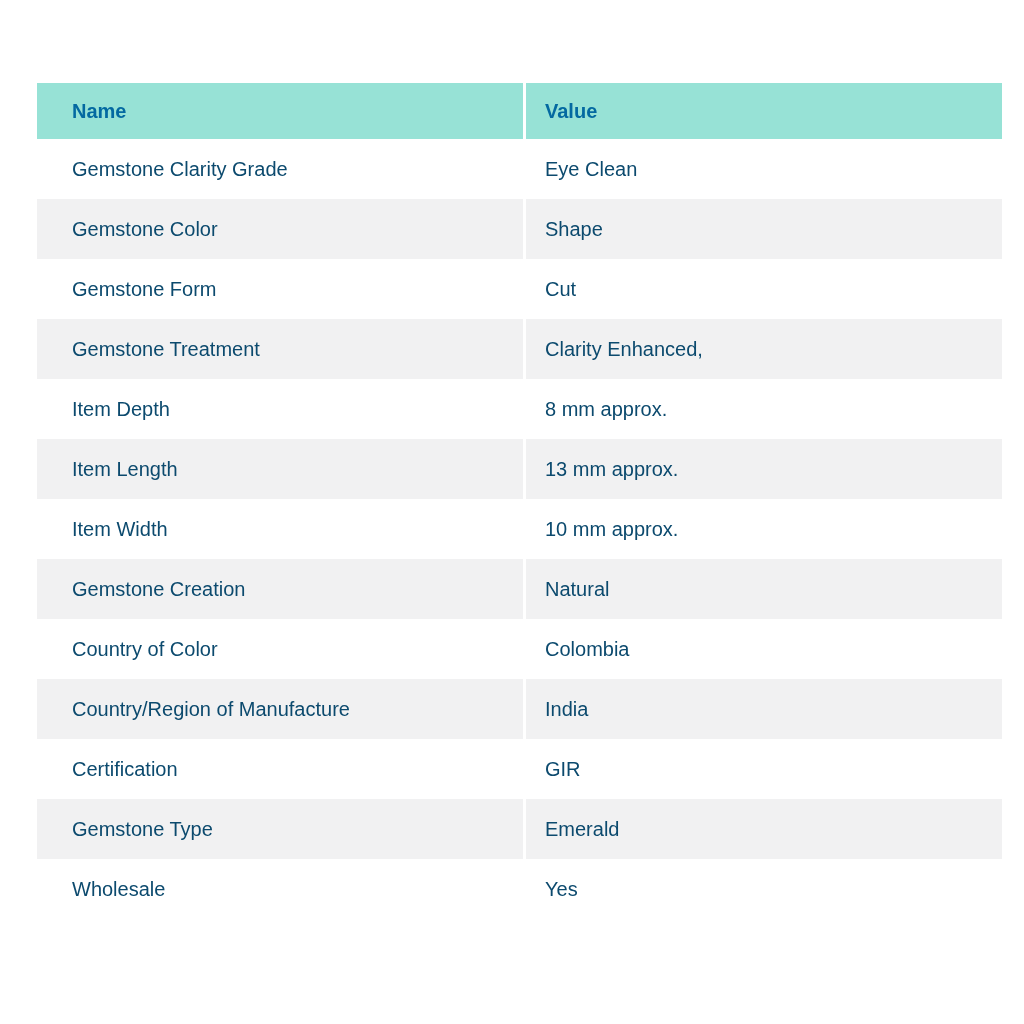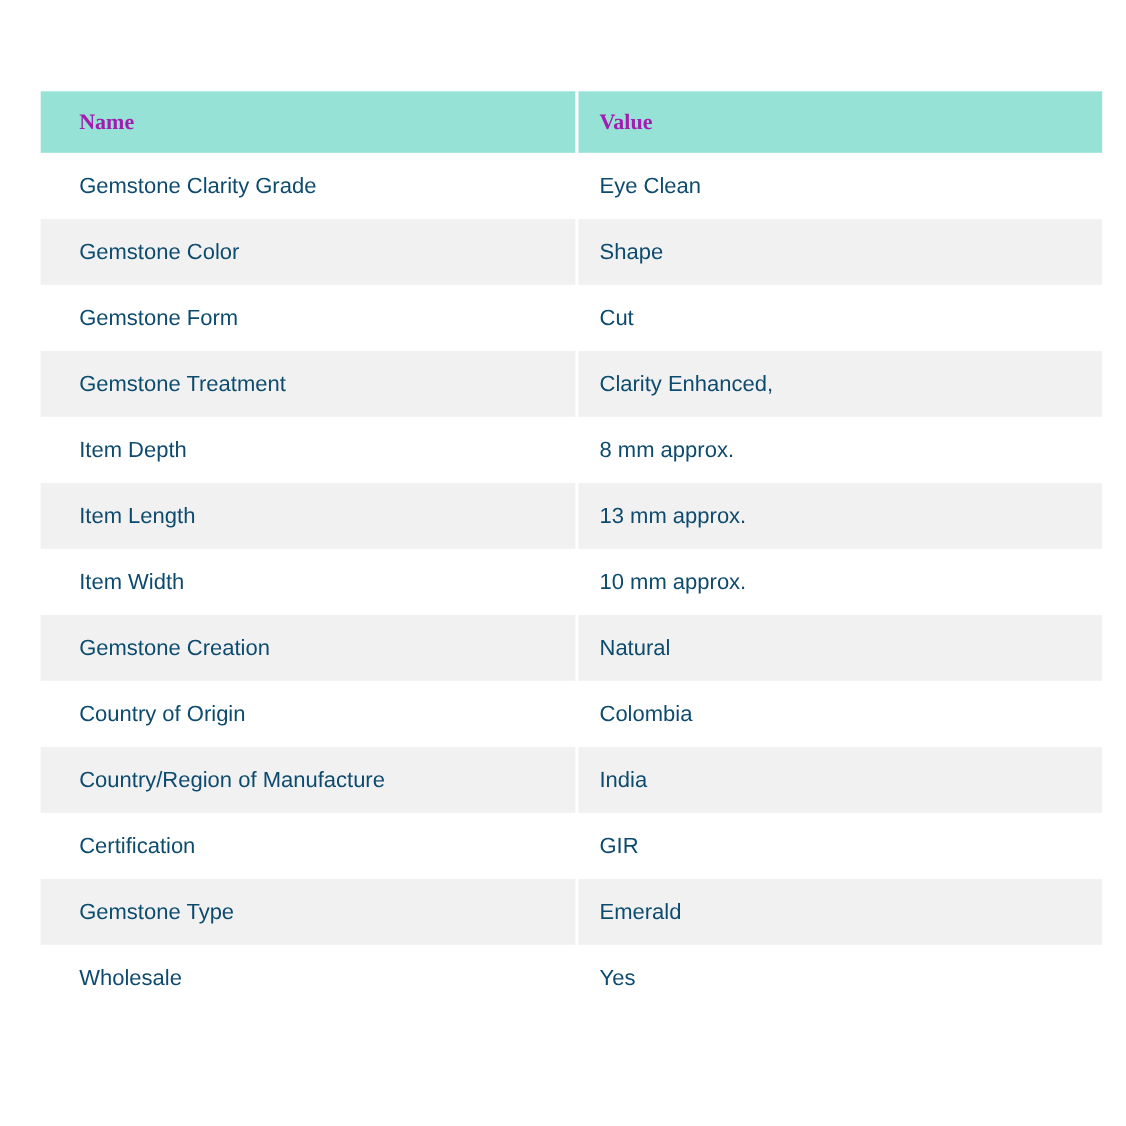--- a/index.html
+++ b/index.html
@@ -31,24 +31,23 @@
     margin: 0;
     vertical-align: middle;
     text-align: left;
     white-space: nowrap;
     overflow: hidden;
   }
   
   table.spec-table thead th {
     height: 54px;
     background: #97e2d6;
-    color: #a21caf;
+    color: #0369a1;
     font-size: 20px;
     font-weight: bold;
-    font-family: Liberation Serif, serif;
   }
   
   table.spec-table tbody td {
     height: 58px;
     background: #ffffff;
     color: #0c4a6e;
     font-size: 20px;
     font-weight: normal;
   }
   
@@ -111,21 +110,21 @@
         </tr>
         <tr>
           <td>Item Width</td>
           <td>10 mm approx.</td>
         </tr>
         <tr>
           <td>Gemstone Creation</td>
           <td>Natural</td>
         </tr>
         <tr>
-          <td>Country of Origin</td>
+          <td>Country of Color</td>
           <td>Colombia</td>
         </tr>
         <tr>
           <td>Country/Region of Manufacture</td>
           <td>India</td>
         </tr>
         <tr>
           <td>Certification</td>
           <td>GIR</td>
         </tr>

